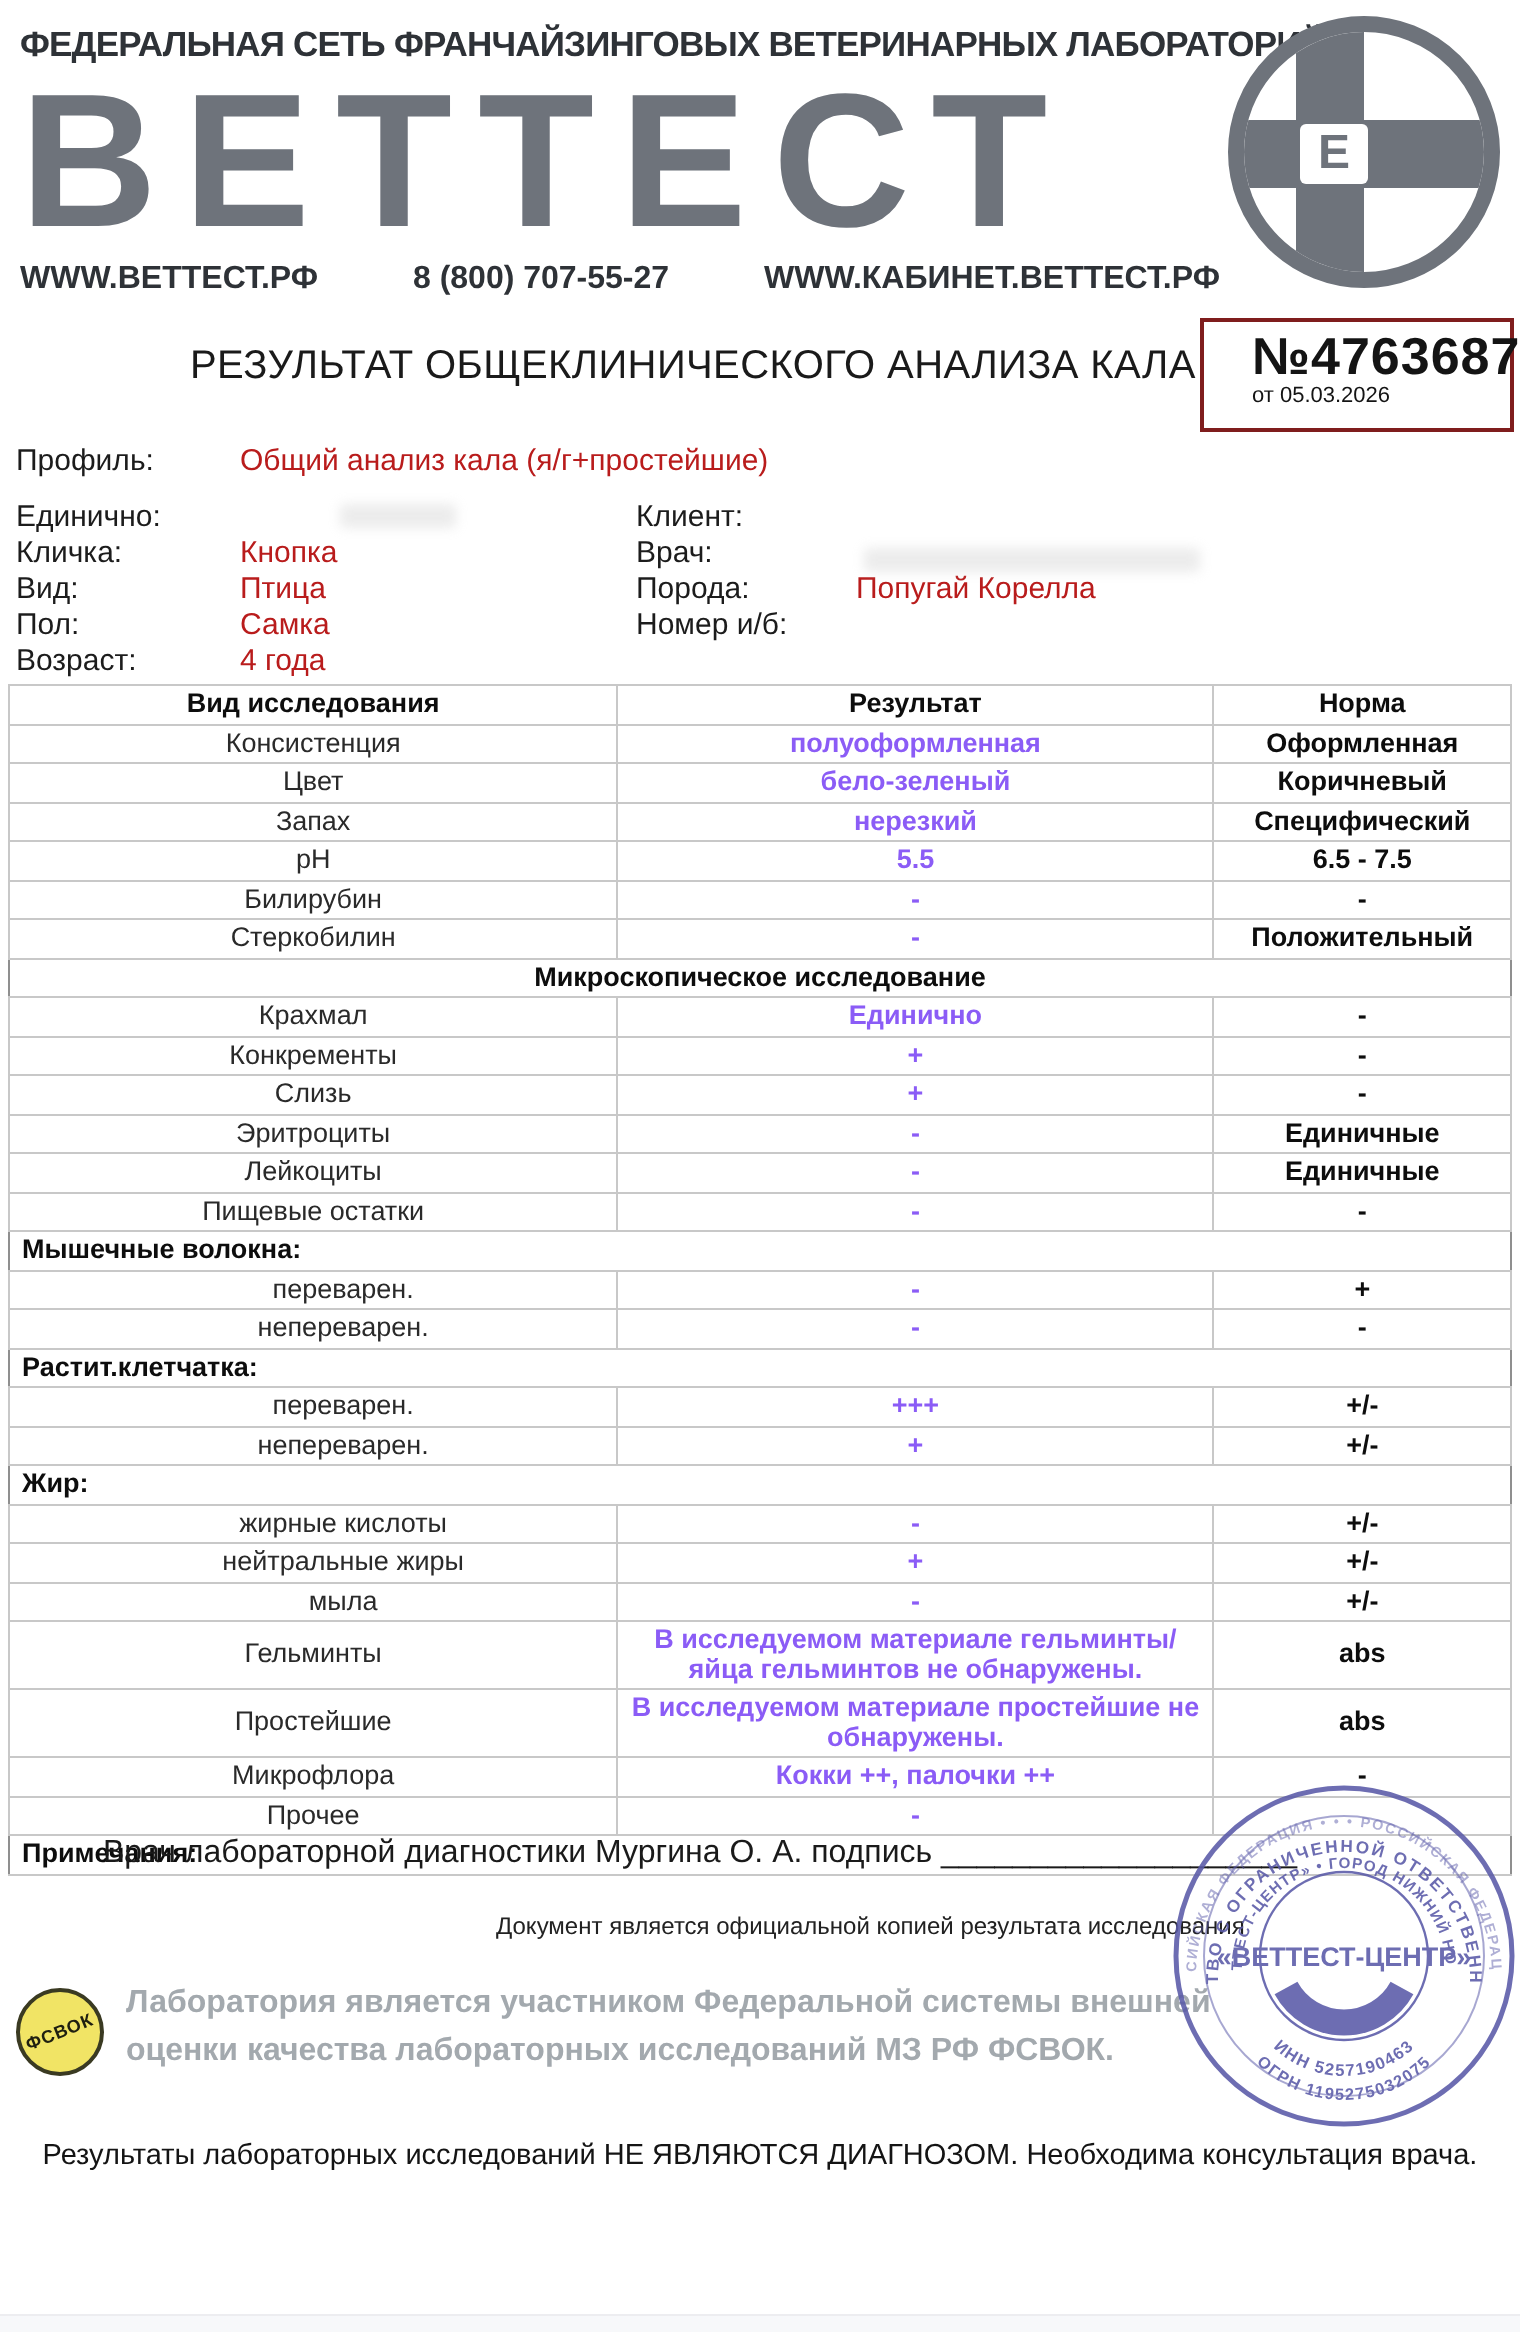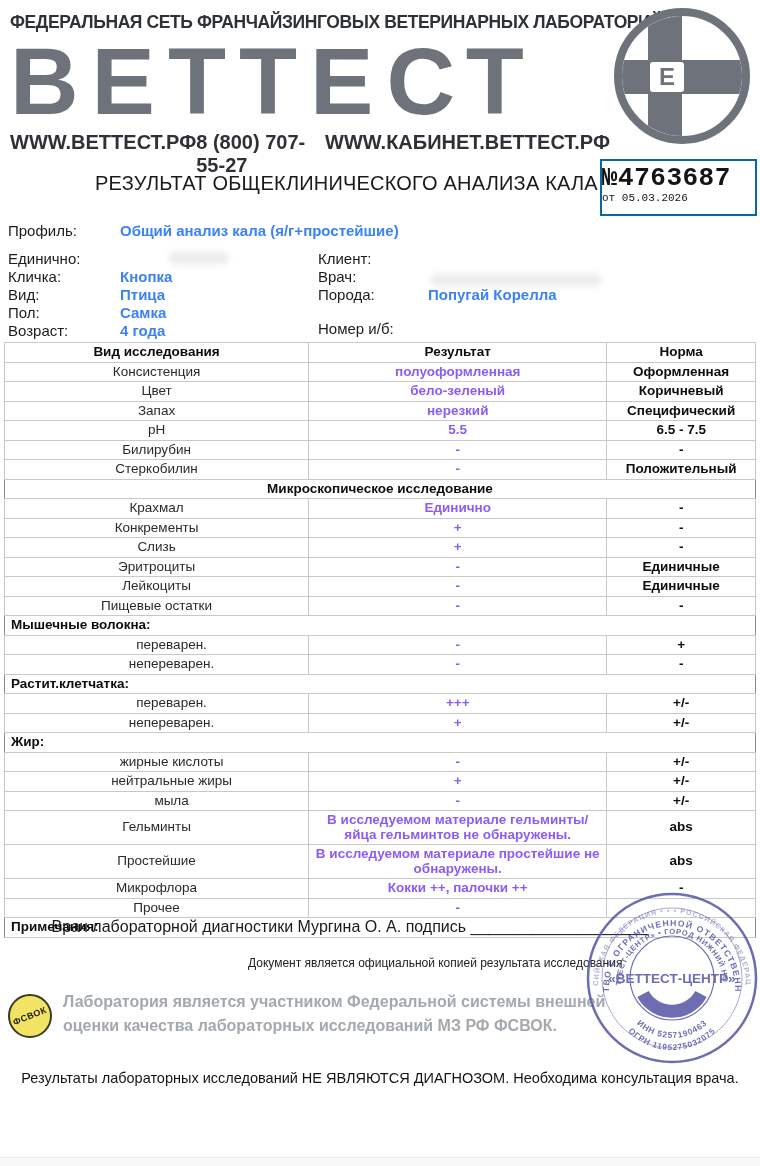--- a/index.html
+++ b/index.html
@@ -5,37 +5,37 @@
   * { margin:0; padding:0; box-sizing:border-box; }
   html,body { background:#fff; }
   body { font-family:"Liberation Sans","DejaVu Sans",sans-serif; color:#111; }
   .page { position:relative; width:760px; height:1166px; background:#fff; overflow:hidden; }
 
   
   .hdr { position:absolute; left:10px; top:6px; width:740px; height:142px; }
   .hdr-left { position:absolute; left:0; top:0; width:605px; }
   .net-line { font-weight:bold; font-size:17.5px; letter-spacing:-0.4px; color:#2e3237; white-space:nowrap; margin-top:6px; }
   .brand { font-weight:bold; font-size:95px; line-height:92px; letter-spacing:13px; color:#6e737b; margin-top:2px; white-space:nowrap; }
-  .contacts { display:flex; width:600px; justify-content:space-between; font-weight:bold; font-size:20px; color:#2e3237; margin-top:4px; }
+  .contacts { display:flex; width:600px; justify-content:space-between; font-weight:bold; font-size:16px; color:#2e3237; margin-top:4px; }
   .logo { position:absolute; right:0px; top:2px; width:136px; height:136px; border:8px solid #6e737b; border-radius:50%; background:#fff; overflow:hidden; }
   .logo .vbar { position:absolute; left:26px; top:-4px; width:34px; height:130px; background:#6e737b; }
   .logo .hbar { position:absolute; left:-4px; top:44px; width:130px; height:34px; background:#6e737b; }
   .logo .ebadge { position:absolute; left:28px; top:46px; width:34px; height:30px; background:#fff; border-radius:3px; display:flex; align-items:center; justify-content:center; font-weight:bold; font-size:24px; color:#6e737b; }
 
   
   .doc-title { position:absolute; left:95px; top:172px; font-size:20px; color:#1a1a1a; letter-spacing:0.2px; }
-  .num-box { position:absolute; left:600px; top:159px; width:157px; height:57px; border:2px solid #0369a1; padding:3px 9px 2px 0; background:#fff;font-family:Liberation Mono, monospace; }
+  .num-box { position:absolute; left:600px; top:159px; width:157px; height:57px; border:2px solid #7f1d1d; padding:3px 9px 2px 24px; background:#fff; }
   .num-box .num { font-weight:bold; font-size:26px; line-height:28px; letter-spacing:0.5px; color:#141414; white-space:nowrap; }
   .num-box .date { font-size:11px; color:#141414; margin-top:0px; }
 
   
   .info { position:absolute; left:8px; top:222px; width:744px; font-size:15px; }
   .info-row { position:absolute; height:18px; white-space:nowrap; }
   .lbl { color:#1c1c1c; }
-  .val { font-weight:bold; color:#3b82f6; }
+  .val { font-weight:normal; color:#b91c1c; }
   .redact { position:absolute; background:#c9c9c9; opacity:0.35; filter:blur(3px); border-radius:2px; }
 
   
   .tbl-wrap { position:absolute; left:4px; top:342px; width:752px; }
   table { border-collapse:collapse; width:100%; font-size:13.5px; border:1.5px solid #8f8f8f; }
   th, td { border:1px solid #c8c8c8; padding:2px 6px; height:18px; line-height:14.5px; vertical-align:middle; }
   th { font-weight:bold; text-align:center; color:#0d0d0d; }
   td.c1 { text-align:center; color:#2a2a2a; width:40.5%; }
   td.c1.ind { padding-left:36px; }
   td.c2 { text-align:center; font-weight:bold; color:#8b5cf6; width:39.7%; }
@@ -93,21 +93,21 @@
         <div class="info-row" style="left: 0px; top: 28px;"><span class="lbl" style="display:inline-block;width:112px;">Единично:</span><span class="val"></span></div>
         <div class="info-row" style="left: 0px; top: 46px;"><span class="lbl" style="display:inline-block;width:112px;">Кличка:</span><span class="val">Кнопка</span></div>
         <div class="info-row" style="left: 0px; top: 64px;"><span class="lbl" style="display:inline-block;width:112px;">Вид:</span><span class="val">Птица</span></div>
         <div class="info-row" style="left: 0px; top: 82px;"><span class="lbl" style="display:inline-block;width:112px;">Пол:</span><span class="val">Самка</span></div>
         <div class="info-row" style="left: 0px; top: 100px;"><span class="lbl" style="display:inline-block;width:112px;">Возраст:</span><span class="val">4 года</span></div>
       </div>
     <div id="info-right">
         <div class="info-row" style="left: 310px; top: 28px;"><span class="lbl" style="display:inline-block;width:110px;">Клиент:</span><span class="val"></span></div>
         <div class="info-row" style="left: 310px; top: 46px;"><span class="lbl" style="display:inline-block;width:110px;">Врач:</span><span class="val"></span></div>
         <div class="info-row" style="left: 310px; top: 64px;"><span class="lbl" style="display:inline-block;width:110px;">Порода:</span><span class="val">Попугай Корелла</span></div>
-        <div class="info-row" style="left: 310px; top: 82px;"><span class="lbl" style="display:inline-block;width:110px;margin-top:16px;">Номер и/б:</span><span class="val"></span></div>
+        <div class="info-row" style="left: 310px; top: 82px;"><span class="lbl" style="display:inline-block;width:110px;">Номер и/б:</span><span class="val"></span></div>
       </div>
     <div class="redact" style="left:162px; top:30px; width:58px; height:12px;"></div>
     <div class="redact" style="left:424px; top:52px; width:168px; height:12px;"></div>
   </div>
 
   <div class="tbl-wrap">
     <table>
       <thead>
         <tr>
           <th>Вид исследования</th>

